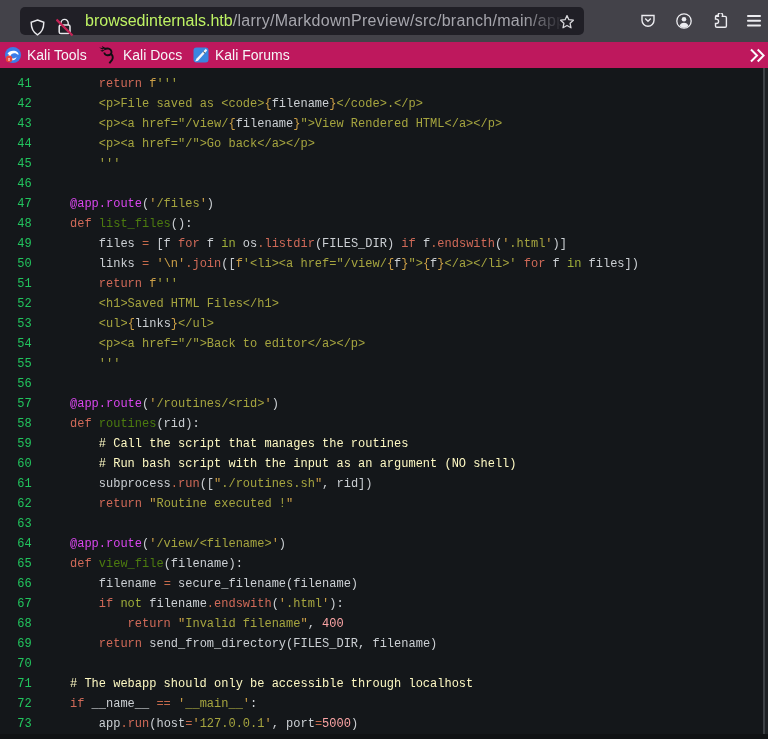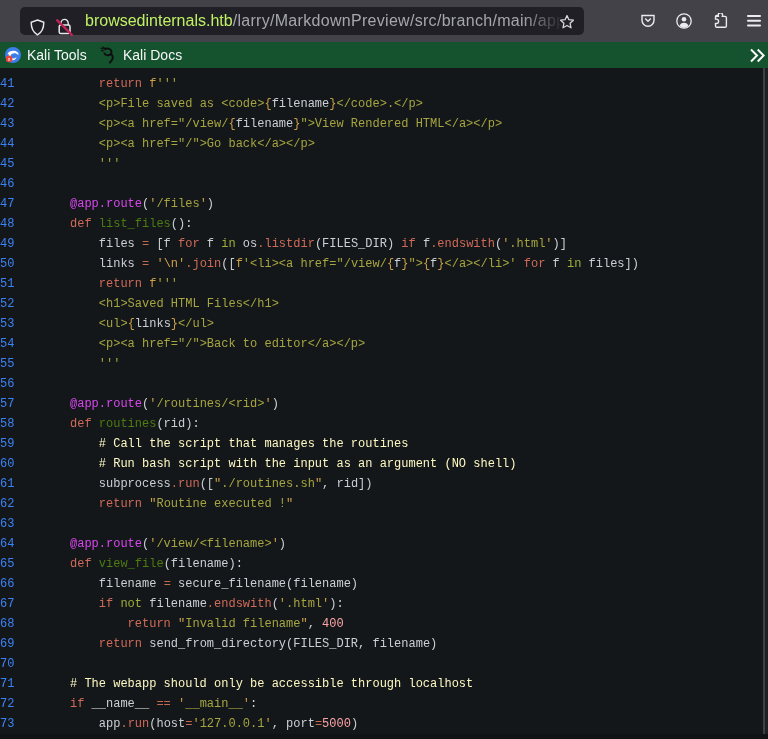--- a/index.html
+++ b/index.html
@@ -1,25 +1,25 @@
 <!DOCTYPE html>
 <html><head><meta charset="utf-8">
 <style>
 *{margin:0;padding:0;box-sizing:border-box}
 html,body{width:768px;height:739px;overflow:hidden;background:#14171a;font-family:"Liberation Sans",sans-serif}
 #toolbar{position:absolute;left:0;top:0;width:768px;height:42px;background:#434249}
 #urlfield{position:absolute;left:20px;top:7px;width:564px;height:28px;background:#201f26;border-radius:5px}
 #urltext{position:absolute;left:65px;top:0;height:28px;line-height:28px;font-size:16px;color:#a6a6ad;white-space:nowrap;width:492px;overflow:hidden;-webkit-mask-image:linear-gradient(90deg,#000 438px,transparent 479px)}
 #urltext b{color:#bef264;font-weight:normal}
-#bookmarks{position:absolute;left:0;top:42px;width:768px;height:26px;background:#14532d}
+#bookmarks{position:absolute;left:0;top:42px;width:768px;height:26px;background:#be185d}
 .bm{position:absolute;top:0;height:26px;display:flex;align-items:center;color:#f6f6f8;font-size:14px}
 .bm svg{margin-right:6px}
 #content{position:absolute;left:0;top:68px;width:768px;height:671px;background:#14171a}
 pre{position:absolute;top:6px;font-family:"Liberation Mono",monospace;font-size:12px;line-height:20px;white-space:pre}
-#nums{left:0;width:49px;text-align:left;color:#3b82f6}
+#nums{left:0;width:49px;text-align:center;color:#22c55e}
 #code{left:70px;color:#ccd0d4}
 .k{color:#d06a58}
 .o{color:#c4694b}
 .w{color:#9fae3a}
 .s{color:#a6a53f}
 .q{color:#cda047}
 .d{color:#d946ef}
 .fn{color:#4d7c0f}
 .m{color:#fca5a5}
 .cm{color:#fef9c3}
@@ -73,20 +73,28 @@
     </div>
   <div class="bm" style="left:97px">
     <svg width="20" height="20" viewBox="0 0 20 20" fill="none" stroke="#0e0e12" stroke-width="1.9">
         <path d="M7.2 4.4 C10.2 2.6 13.8 3.6 14.4 6.2 C15 8.6 13.2 10.5 10.4 10.3 C8.5 10.1 7.3 9 7.5 7.5"></path>
         <path d="M13.3 8.6 C15.6 9.7 16.4 12.2 15.2 14.6 C14.4 16.2 13.1 17.1 12.5 18.3"></path>
         <g fill="#0e0e12" stroke="none">
           <path d="M2 2.4 L8.3 3.5 5.6 4.5 Z M3.2 5.4 L7.9 4.7 5.3 6.7 Z M4.8 0.9 L8.7 3.1 5.7 3 Z"></path>
         </g>
       </svg>
     <span>Kali Docs</span>
+    </div>
+  <div class="bm" style="left:193px">
+    <svg width="16" height="16" viewBox="0 0 16 16">
+        <rect x="0.5" y="0.5" width="15" height="15" rx="3" fill="#3a86e0"></rect>
+        <path d="M12.8 1.8 L14.2 3.4 L5 13.8 L2.2 14.6 L3.4 11.8 Z" fill="#f2f4f8"></path>
+        <path d="M10.2 4.6 L12.2 6.4" stroke="#27262c" stroke-width="0.9"></path>
+      </svg>
+    <span>Kali Forums</span>
     </div>
   <svg style="position:absolute;left:749px;top:6px" width="16" height="15" viewBox="0 0 16 15" fill="none" stroke="#fbfbfe" stroke-width="2">
       <path d="M2 1.5 L8 7.5 2 13.5 M8.7 1.5 L14.7 7.5 8.7 13.5"></path>
     </svg>
 </div>
 <div id="content">
   <pre id="nums">41
 42
 43
 44

